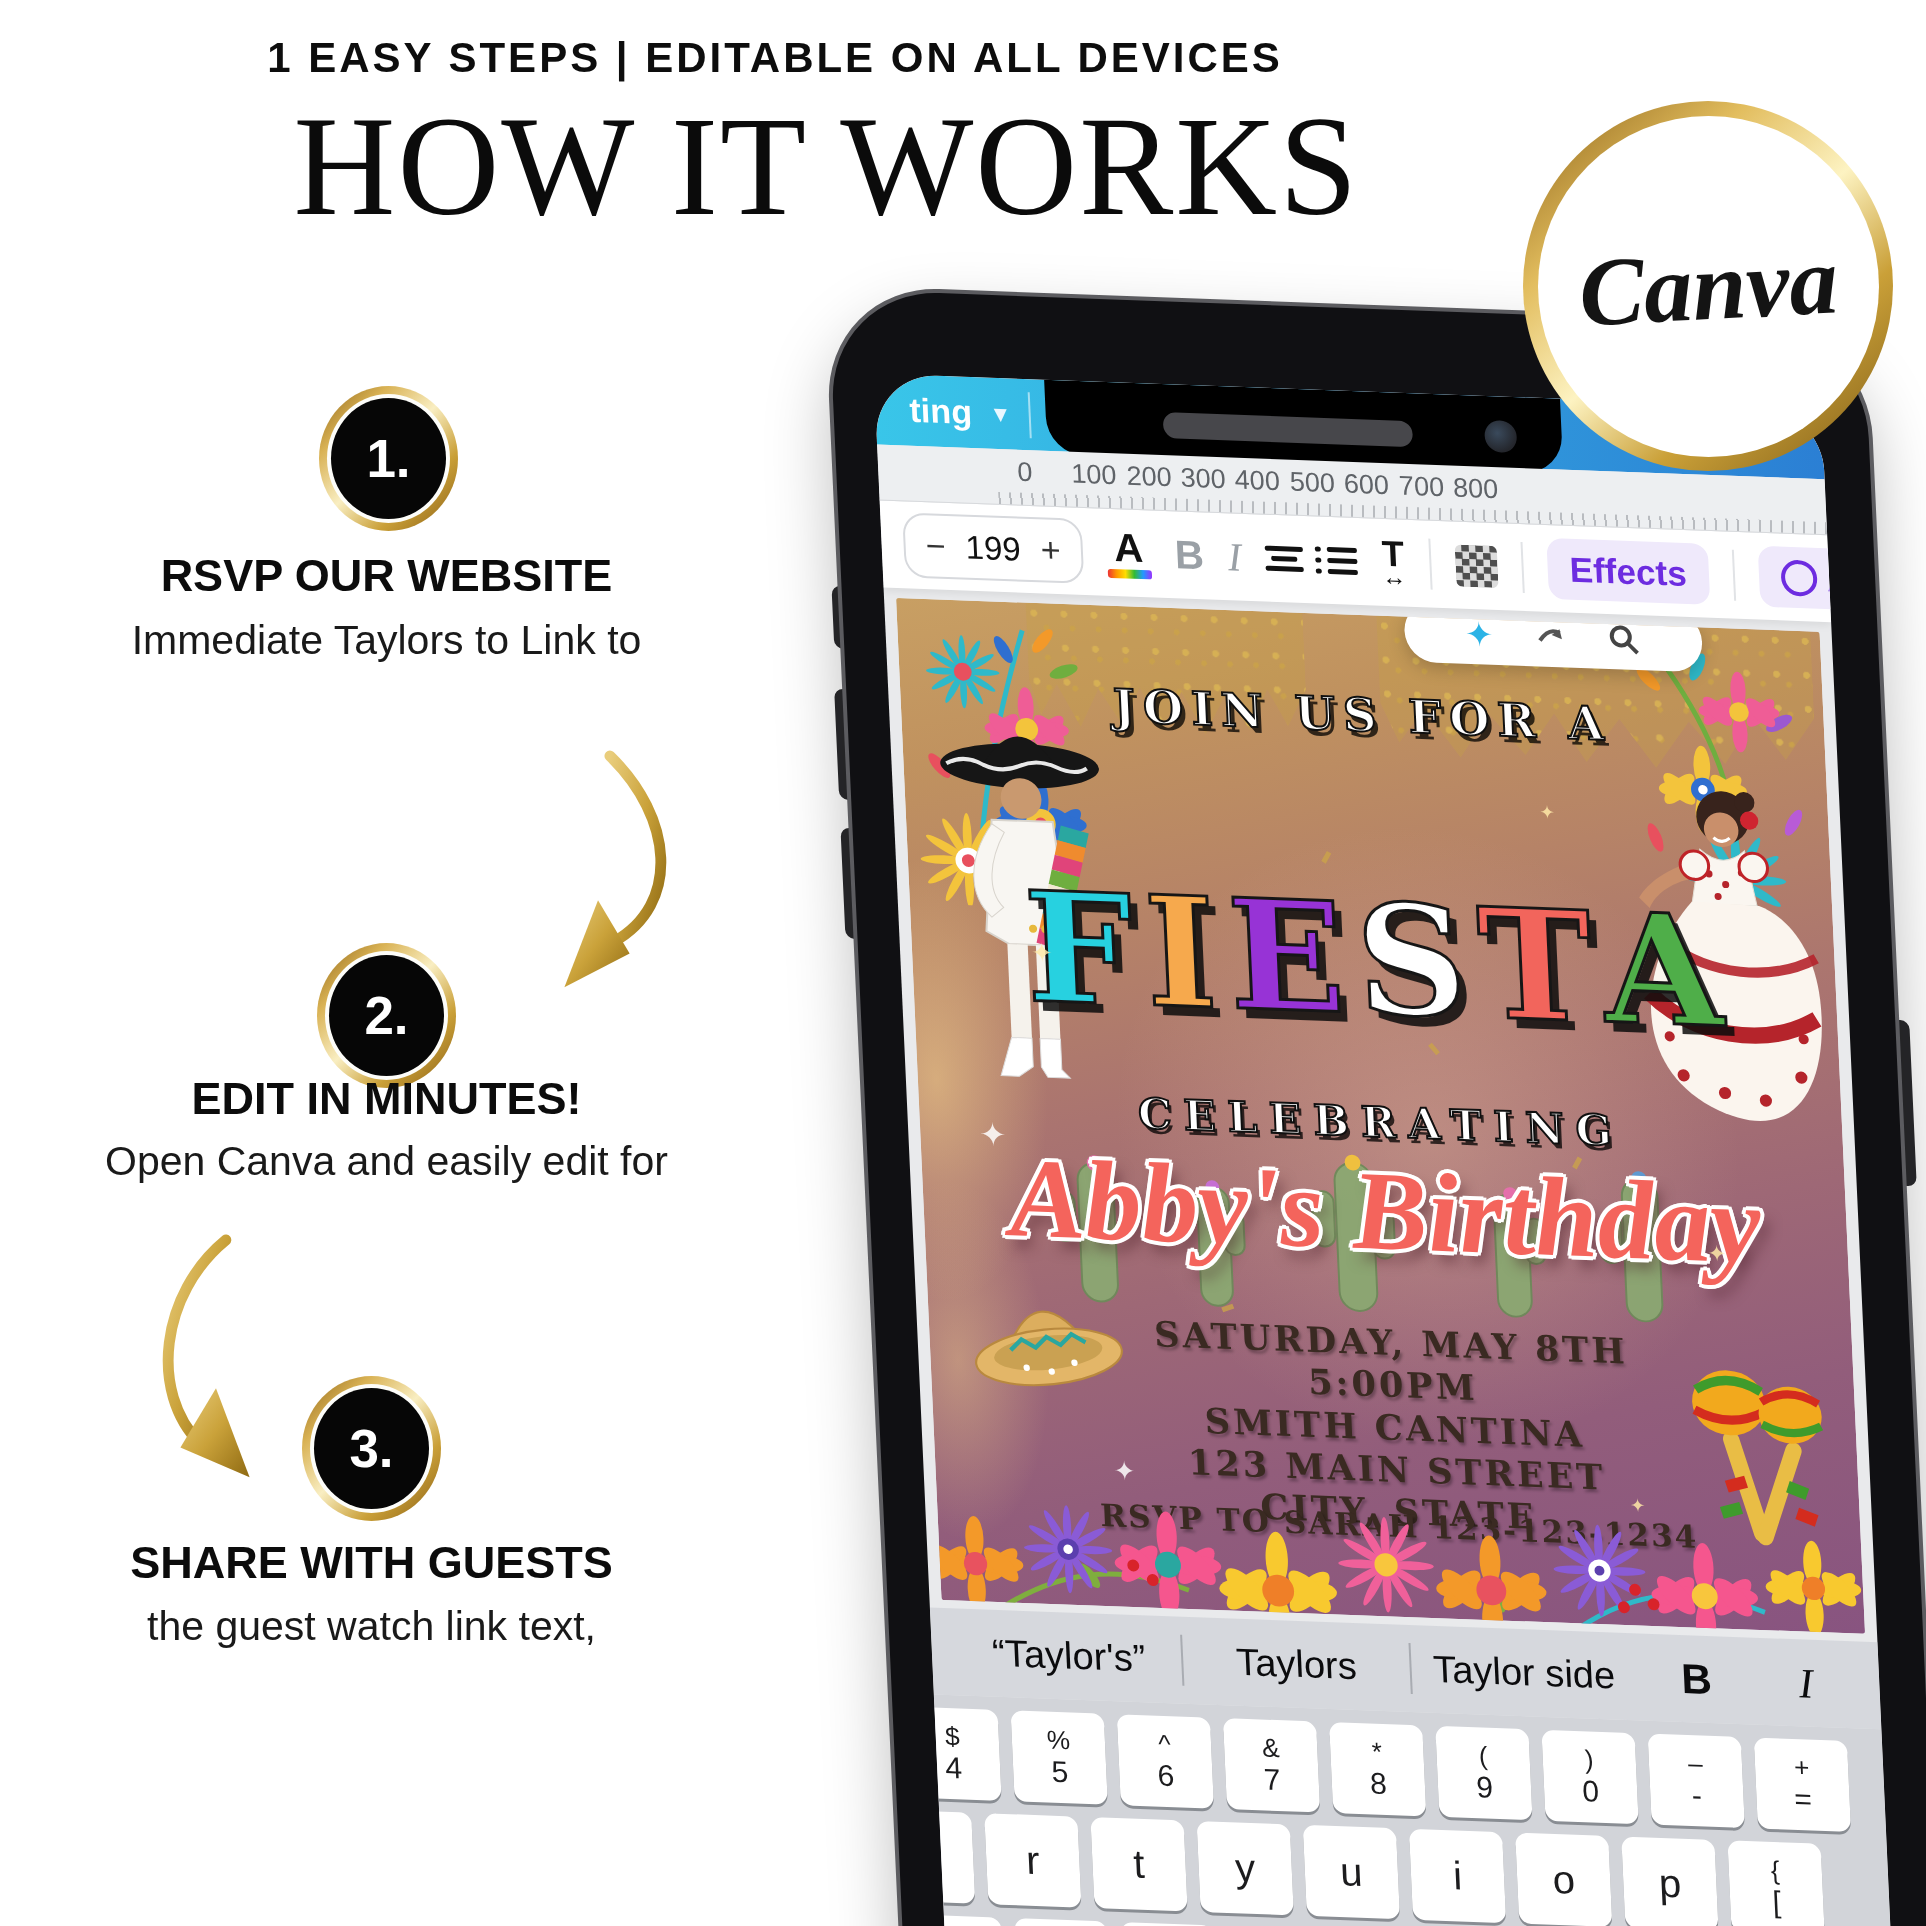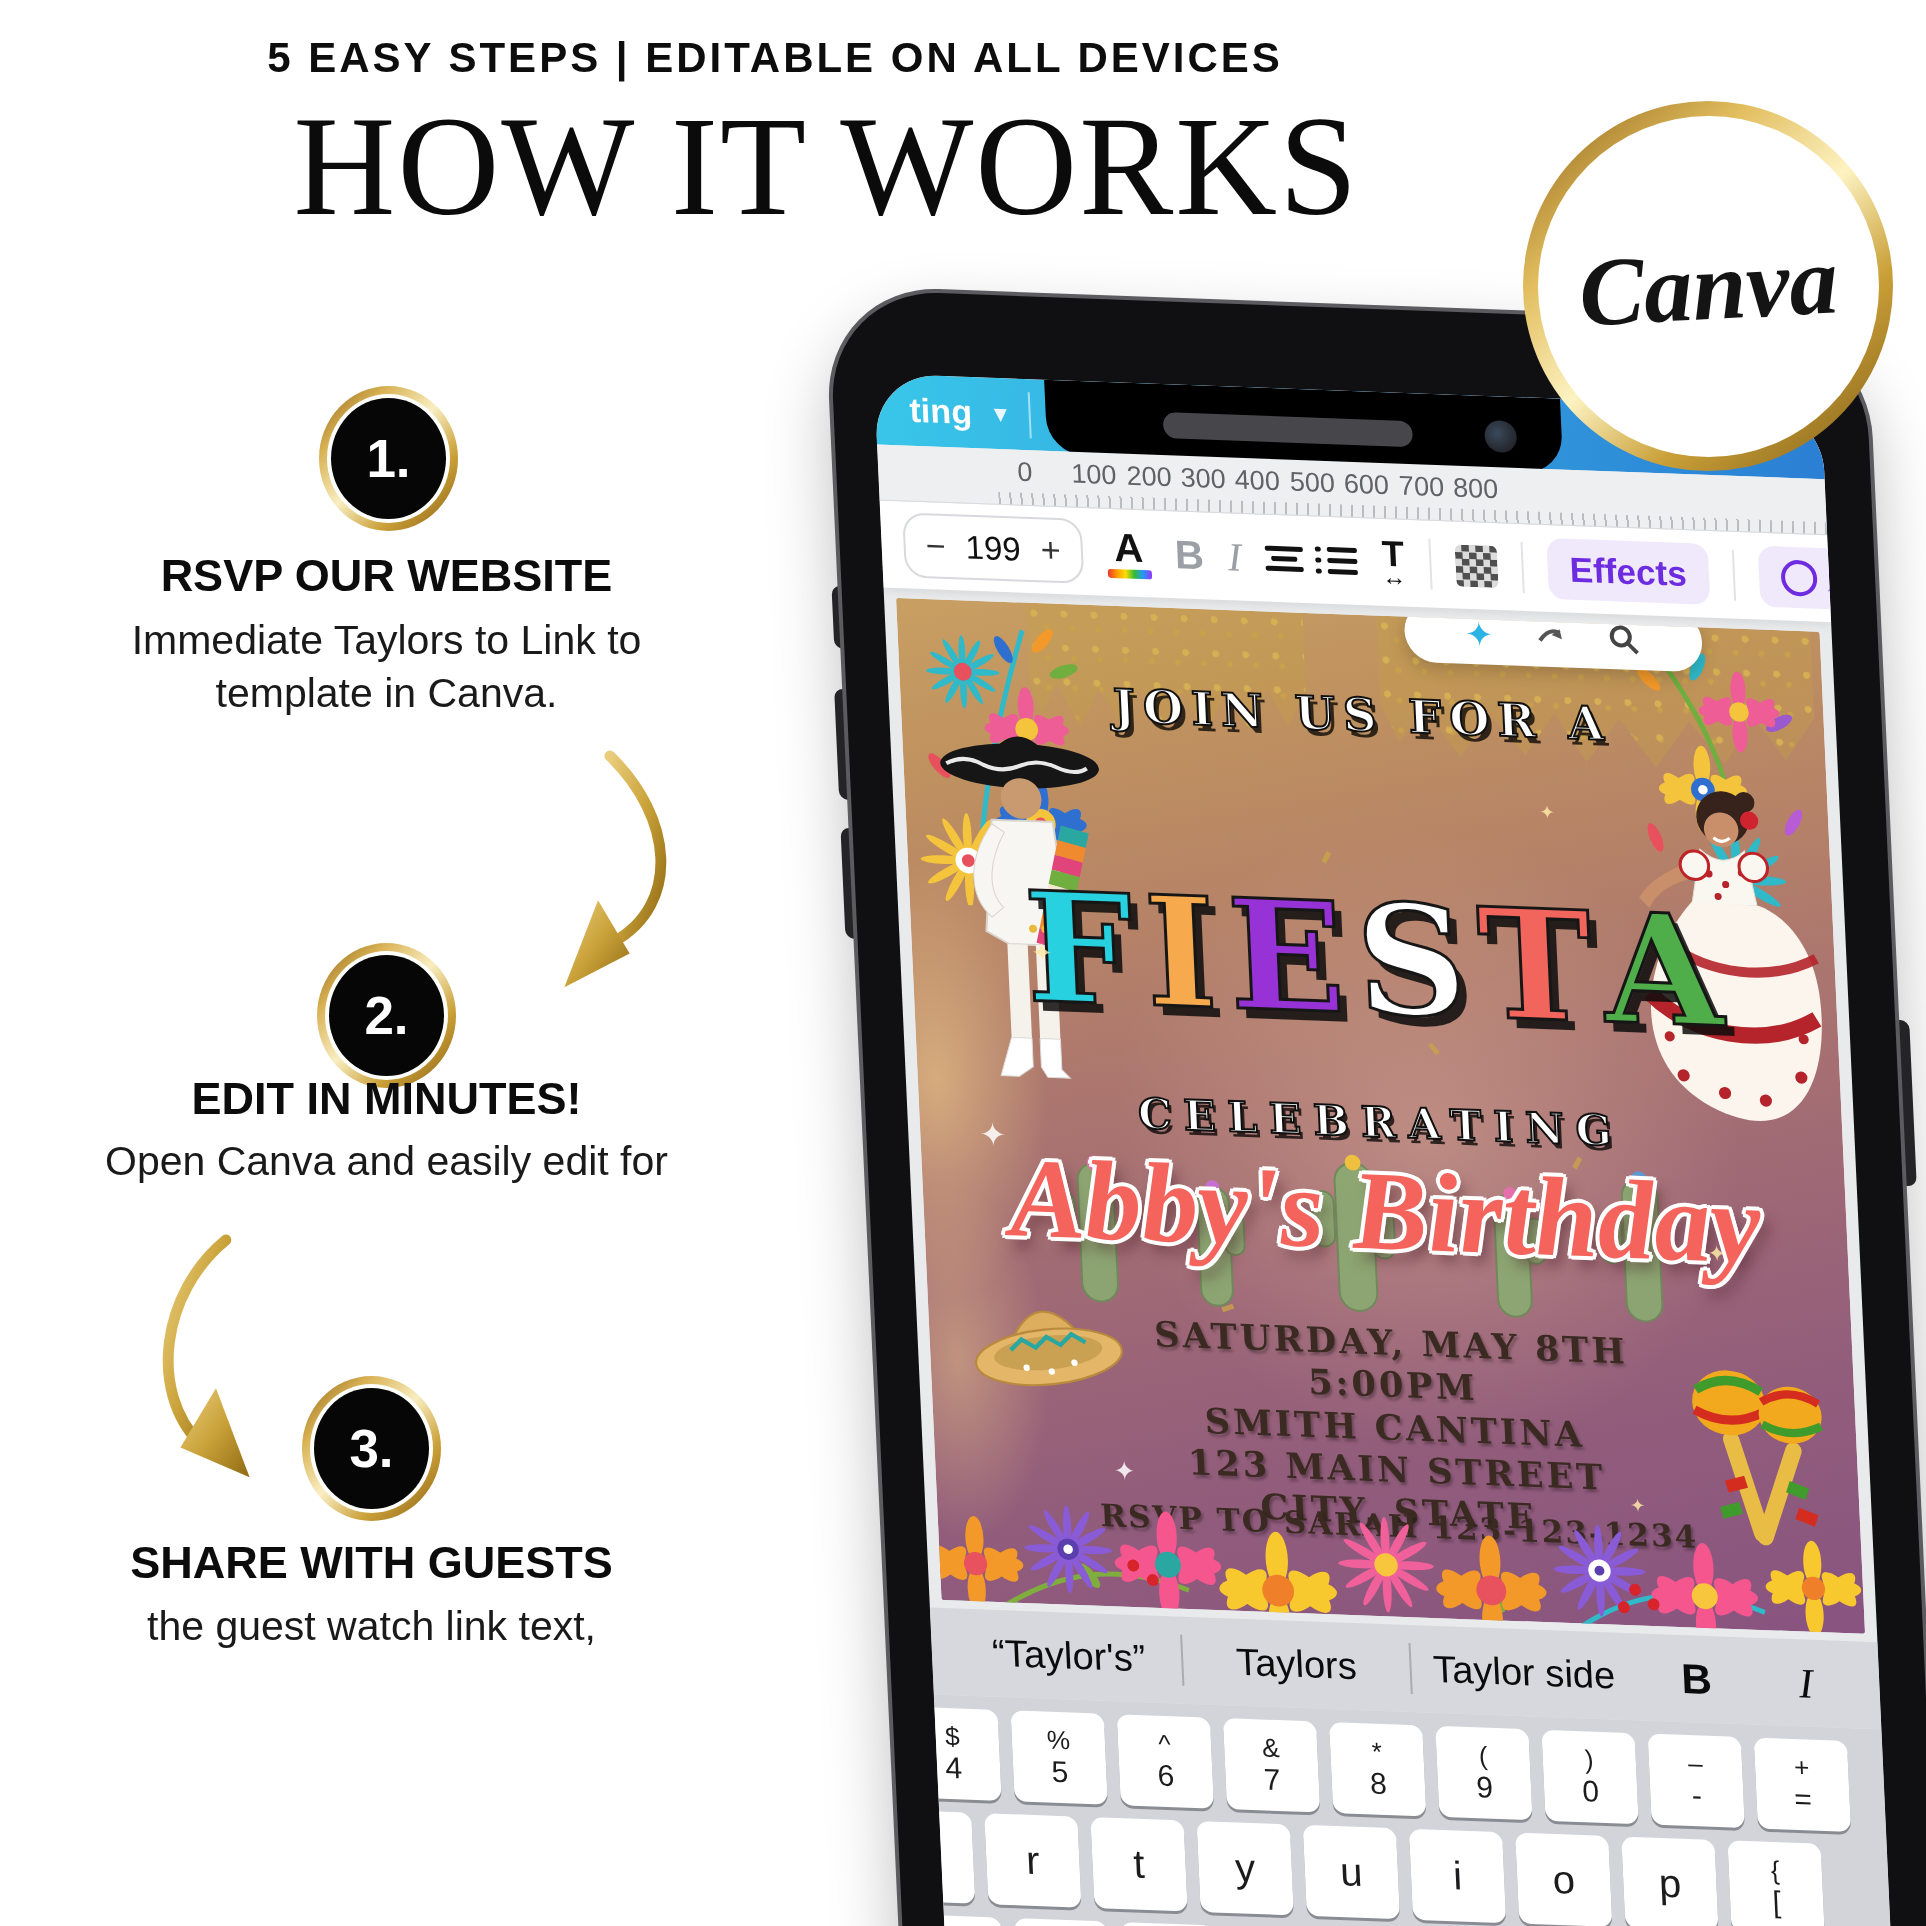--- a/index.html
+++ b/index.html
@@ -182,32 +182,31 @@
         <ellipse cx="0" cy="-19" rx="3.4" ry="18" transform="rotate(210)"></ellipse>
       <ellipse cx="0" cy="-19" rx="3.4" ry="18" transform="rotate(240)"></ellipse>
         <ellipse cx="0" cy="-19" rx="3.4" ry="18" transform="rotate(270)"></ellipse>
       <ellipse cx="0" cy="-19" rx="3.4" ry="18" transform="rotate(300)"></ellipse>
         <ellipse cx="0" cy="-19" rx="3.4" ry="18" transform="rotate(330)"></ellipse>
     </g>
     <ellipse id="leaf" rx="6" ry="15"></ellipse>
   </defs>
 </svg>
 
-<div class="tagline">5 EASY STEPS | EDITABLE ON ALL DEVICES</div>
+<div class="tagline">1 EASY STEPS | EDITABLE ON ALL DEVICES</div>
 <div class="big-title">HOW IT WORKS</div>
 
 <div class="step-badge" style="left:319px;top:386px;">
   <div class="binner">
       <span class="step-num">1.</span>
     </div>
 </div>
 <div class="step-title" style="left:40px;top:550px;">RSVP OUR WEBSITE</div>
 <div class="step-body" style="left:40px;top:614px;">
     <div>Immediate Taylors to Link to</div>
-    <div>template in Canva.</div>
   </div>
 
 <svg class="arrow" style="left:515px;top:748px;" width="168" height="257" viewBox="0 0 170 260">
   <path d="M96,8 C160,70 168,158 100,196" fill="none" stroke="url(#ag)" stroke-width="11" stroke-linecap="round"></path>
   <polygon points="50,242 116,208 84,154" fill="url(#ag)"></polygon>
 </svg>
 
 <div class="step-badge" style="left:317px;top:943px;">
   <div class="binner">
       <span class="step-num">2.</span>

